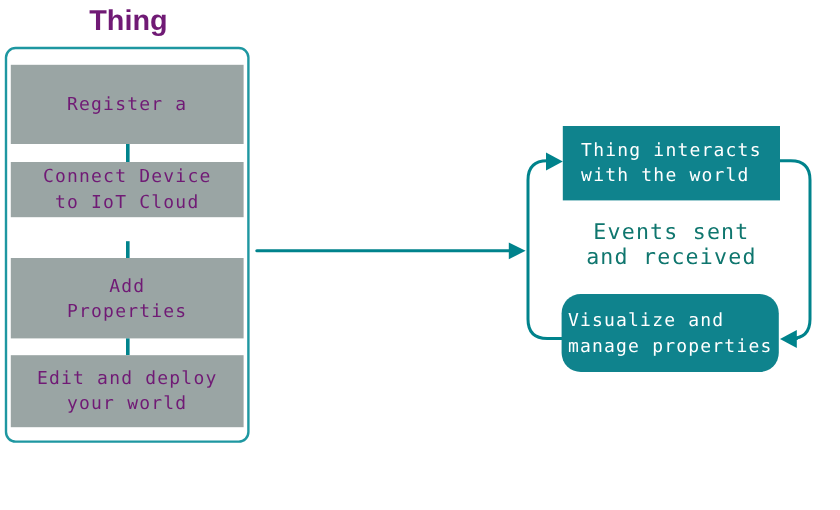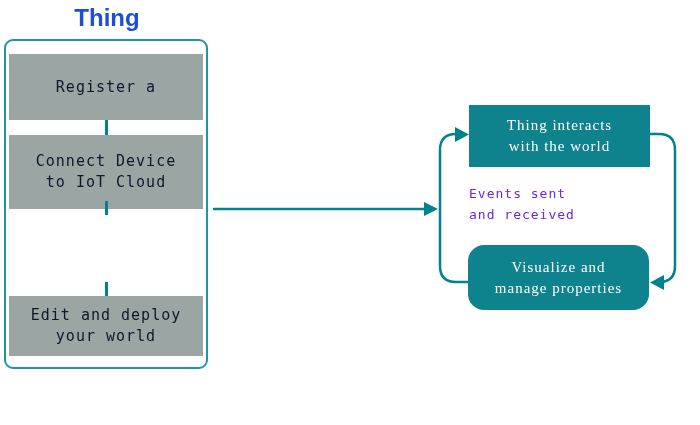--- a/index.html
+++ b/index.html
@@ -12,48 +12,48 @@
     font-family: "DejaVu Sans Mono", monospace;
   }
   .title {
     position: absolute;
     left: 4px; top: 4px;
     width: 206px;
     text-align: center;
     font-family: "Liberation Sans", sans-serif;
     font-weight: bold;
     font-size: 24px;
-    color: #1d4ed8;
+    color: #701a75;
     margin: 0;
   }
   .thing-container {
     position: absolute;
     left: 4px; top: 39px;
     width: 204px; height: 330px;
     border: 2px solid #1E97A1;
     border-radius: 9px;
     box-sizing: border-box;
     background: #ffffff;
   }
   .step-box {
     position: absolute;
     left: 9px;
     width: 194px;
     background: #9AA5A4;
-    color: #0f172a;
+    color: #701a75;
     display: flex;
     align-items: center;
     justify-content: center;
     text-align: center;
     font-size: 15px;
     line-height: 21px;
     letter-spacing: 1px;
   }
   .step-1 { top: 54px;  height: 66px; }
-  .step-2 { top: 135px; height: 74px; }
+  .step-2 { top: 135px; height: 46px; }
   .step-3 { top: 215px; height: 67px; }
   .step-4 { top: 296px; height: 60px; }
   .step-connector {
     position: absolute;
     left: 105px;
     width: 3px;
     background: #00838C;
   }
   .conn-1 { top: 120px; height: 15px; }
   .conn-2 { top: 201px; height: 14px; }
@@ -71,35 +71,34 @@
     stroke-linecap: round;
   }
   .arrow-head { fill: #00838C; stroke: none; }
   .cycle-box {
     position: absolute;
     background: #0F838D;
     color: #ffffff;
     display: flex;
     align-items: center;
     justify-content: center;
-    text-align: center;
+    text-align: left;
     font-size: 15px;
     line-height: 21px;
     letter-spacing: 1px;
-    font-family: Liberation Serif, serif;
   }
   .cycle-box-top    { left: 469px; top: 105px; width: 181px; height: 62px; }
   .cycle-box-bottom { left: 468px; top: 245px; width: 181px; height: 65px; border-radius: 16px; }
   .cycle-middle-text {
     position: absolute;
     left: 469px; top: 183px;
     width: 181px;
-    text-align: left;
-    color: #6d28d9;
-    font-size: 13px;
+    text-align: center;
+    color: #0f766e;
+    font-size: 18px;
     line-height: 21px;
     letter-spacing: 1px;
   }
 </style>
 </head>
 <body>
 
 <div class="canvas">
 
   <h1 class="title">Thing</h1>
@@ -114,20 +113,26 @@
   <div class="step-connector conn-1"></div>
 
   <div class="step-box step-2">
     <div>
       <div>Connect Device</div>
       <div>to IoT Cloud</div>
     </div>
   </div>
   <div class="step-connector conn-2"></div>
 
+  <div class="step-box step-3">
+    <div>
+      <div>Add</div>
+      <div>Properties</div>
+    </div>
+  </div>
   <div class="step-connector conn-3"></div>
 
   <div class="step-box step-4">
     <div>
       <div>Edit and deploy</div>
       <div>your world</div>
     </div>
   </div>
 
   <svg class="arrows-svg" viewBox="0 0 700 425" xmlns="http://www.w3.org/2000/svg">

